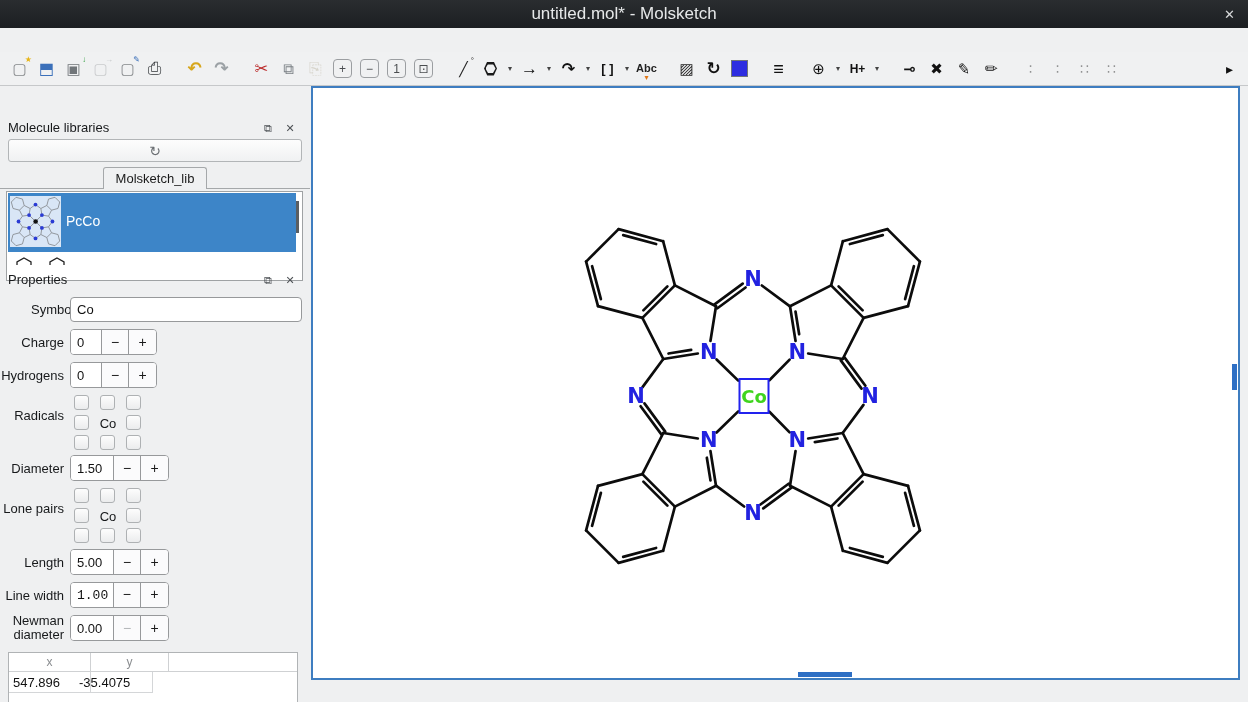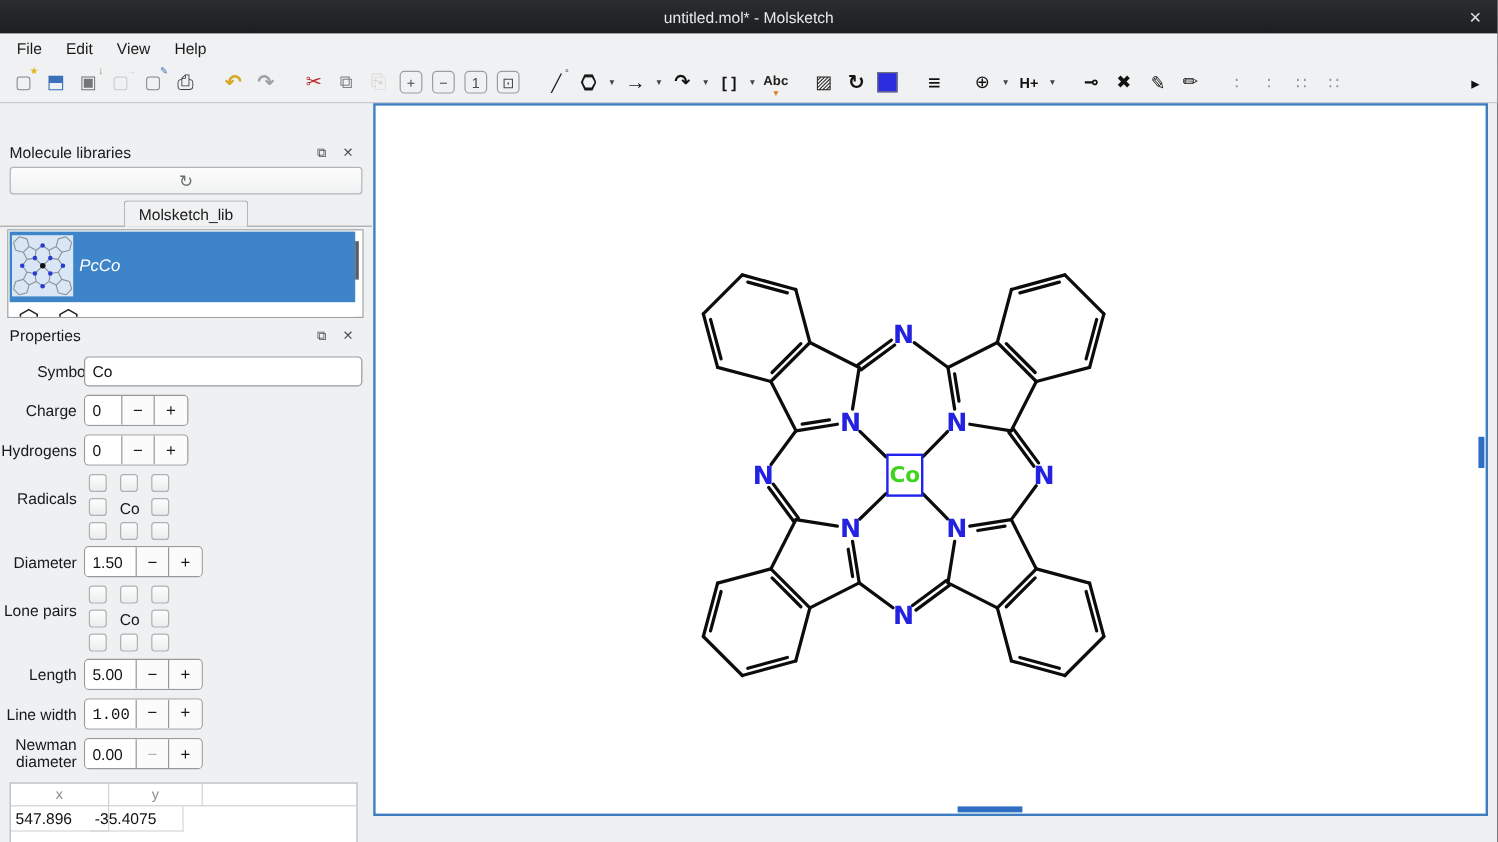--- a/index.html
+++ b/index.html
@@ -3,21 +3,21 @@
 <meta charset="utf-8">
 <style>
   html,body{margin:0;padding:0;background:#4a4d50;}
   *{box-sizing:border-box;}
   .window{position:relative;width:1248px;height:702px;background:#eff0f1;overflow:hidden;
     font-family:"Liberation Sans","DejaVu Sans",sans-serif;font-size:13px;color:#1a1a1a;
     outline:1px solid #202428;}
   
   .titlebar{position:absolute;left:0;top:0;width:1248px;height:28px;
     background:linear-gradient(#2a2d30,#1c1f22);display:flex;align-items:center;justify-content:center;}
-  .titlebar .title{color:#e6e8e9;font-size:13px;}
+  .titlebar .title{color:#e6e8e9;font-size:17px;}
   .closebtn{position:absolute;right:8px;top:3px;width:22px;height:22px;background:none;border:none;
     color:#d8dadb;font-size:13px;cursor:default;}
   
   .menubar{position:absolute;left:0;top:28px;width:1248px;height:24px;background:#f0f1f2;
     display:flex;align-items:center;padding-left:4px;}
   .mitem{background:none;border:none;font-size:13px;color:#1a1a1a;padding:3px 10px;font-family:inherit;}
   
   .toolbar{position:absolute;left:0;top:52px;width:1248px;height:34px;background:#f0f1f2;
     border-bottom:1px solid #c6c8ca;display:flex;align-items:center;padding:0 6px;}
   .tbtn{position:relative;width:25px;height:25px;display:flex;align-items:center;justify-content:center;
@@ -41,22 +41,22 @@
   .dock{position:absolute;left:0;top:86px;width:310px;height:596px;background:#eff0f1;margin-top:32px;}
   .panelhead{position:absolute;left:8px;font-size:13px;color:#17191b;}
   .phbtn{position:absolute;width:16px;height:15px;background:none;border:none;color:#4e5256;
     font-size:11px;padding:0;line-height:1;font-family:inherit;}
   .bigbtn{position:absolute;left:8px;width:294px;height:23px;border:1px solid #b2b5b7;border-radius:3px;
     background:linear-gradient(#fdfdfd,#f0f1f2);color:#6a6e72;font-size:14px;line-height:1;font-family:inherit;}
   .tabline{position:absolute;left:0;width:310px;height:1px;background:#a5a8aa;}
   .tab{position:absolute;left:103px;width:104px;height:22px;border:1px solid #a5a8aa;border-bottom:none;
     border-radius:3px 3px 0 0;background:#f0f1f2;display:flex;align-items:center;justify-content:center;
     font-size:13px;z-index:2;}
-  .libframe{position:absolute;left:6px;top:73px;width:297px;height:74px;border:1px solid #9fa2a4;
-    background:#fff;overflow:hidden;font-style:italic;}
+  .libframe{position:absolute;left:6px;top:73px;width:297px;height:90px;border:1px solid #9fa2a4;
+    background:#fff;overflow:hidden;}
   .librow{position:absolute;left:1px;top:1px;width:288px;height:59px;background:#3d85c8;display:flex;align-items:center;}
   .libthumb{position:absolute;left:2px;top:3px;width:51px;height:51px;background:#d9e6f6;}
   .liblabel{position:absolute;left:58px;top:20px;color:#ffffff;font-size:14px;}
   .libnext{position:absolute;left:1px;top:60px;width:288px;height:13px;background:#fff;overflow:hidden;}
   .libscroll{position:absolute;right:3px;top:9px;width:3px;height:32px;background:#5a5e62;}
   .flabel{position:absolute;left:0;width:64px;text-align:right;font-size:13px;color:#17191b;}
   .textinput{position:absolute;left:70px;width:232px;height:25px;border:1px solid #97999b;border-radius:4px;
     background:#fff;font-size:13px;padding:0 6px;font-family:inherit;color:#111;}
   .spin{position:absolute;left:70px;height:26px;border:1px solid #97999b;border-radius:4px;background:#fff;
     display:flex;overflow:hidden;}
@@ -88,30 +88,20 @@
 </head>
 <body>
 
 <div class="window">
 
   <div class="titlebar">
     <span class="title">untitled.mol* - Molsketch</span>
     <button class="closebtn">✕</button>
   </div>
 
-  <div class="menubar">
-
-      <button class="mitem">File</button>
-
-      <button class="mitem">Edit</button>
-
-      <button class="mitem">View</button>
-
-      <button class="mitem">Help</button>
-    </div>
 
   <div class="toolbar">
 
       <button class="tbtn" style="color:#85888b">
         <span class="g1">▢</span>
         <span class="g2" style="color:#e7b416">★</span>
       </button>
 
       <button class="tbtn" style="color:#3b70ba;font-size:16px">
         <span class="g1">⬒</span>

